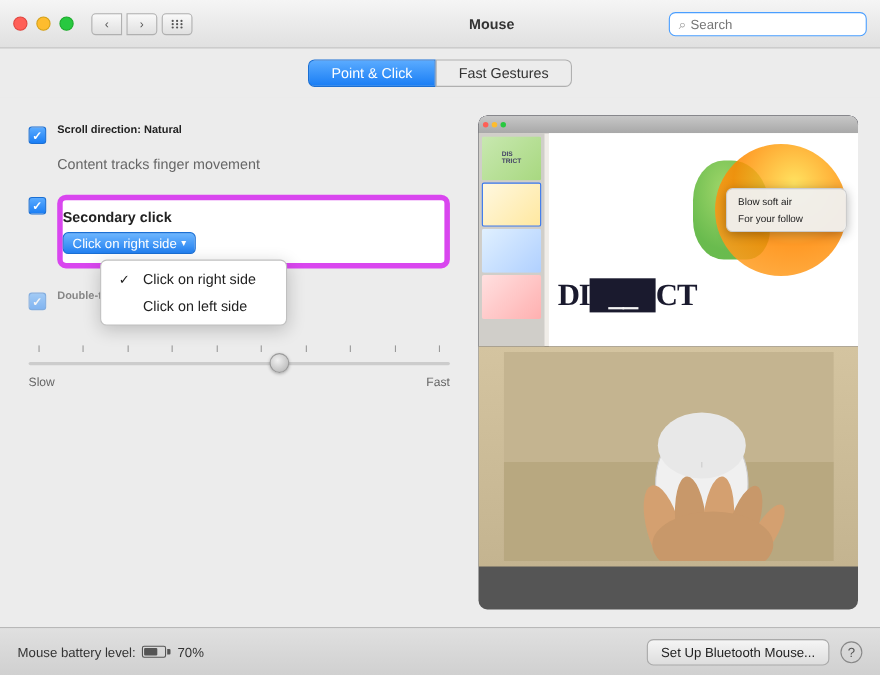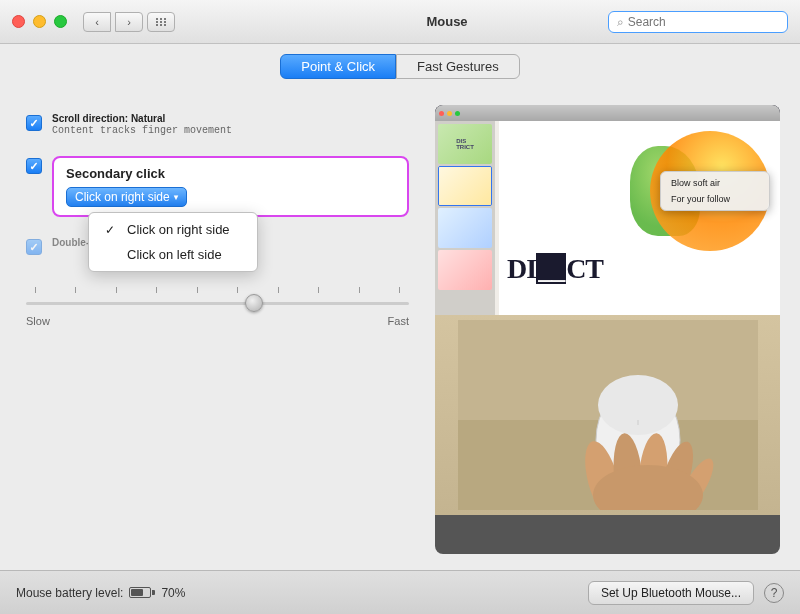--- a/index.html
+++ b/index.html
@@ -193,24 +193,23 @@
       font-size: 11px;
       font-weight: bold;
     }
 
     .option-text h3 {
       font-size: 10px;
       font-weight: 600;
       color: #222;
     }
     .option-text p {
-      font-size: 10px;
+      font-size: 13px;
       color: #666;
-      margin-top: 1px;
-      font-family: Liberation Mono, monospace;
+      margin-top: 18px;
     }
 
     .dropdown-btn {
       background: linear-gradient(180deg, #6db6ff, #2280f0);
       border: 1px solid #1a6fd4;
       border-radius: 5px;
       padding: 2px 8px;
       font-size: 12px;
       color: white;
       cursor: pointer;
@@ -573,21 +572,21 @@
         <p>Content tracks finger movement</p>
       </div>
     </div>
 
     <div style="display:flex; align-items:flex-start; gap:10px; padding: 6px 6px; position:relative;">
       <div class="checkbox-wrapper">
         <div class="checkbox">
           <span class="check">✓</span>
         </div>
       </div>
-      <div style="flex:1; background:white; border-radius:8px; border:2px solid #d946ef; padding:8px 12px; position:relative;">
+      <div style="flex:1; background:white; border-radius:8px; border:5px solid #d946ef; padding:8px 0; position:relative;">
         <div style="font-size:13px; font-weight:600; color:#222; margin-bottom:6px;">Secondary click</div>
         <button class="dropdown-btn">
           <span>Click on right side</span>
           <span class="dropdown-arrow">▾</span>
         </button>
 
         <div class="dropdown-menu">
           <div class="dropdown-item">
             <span class="check-mark">✓</span>
             <span>Click on right side</span>
@@ -670,21 +669,21 @@
               </div>
             </div>
           </div>
 
           <div class="main-slide">
 
             <div class="fruit-area2"></div>
             <div class="fruit-area"></div>
 
             <div style="position:absolute; bottom:30px; left:8px; font-size:28px; font-weight:900; color:#1a1a2e; letter-spacing:-1px; font-family:Georgia,serif;">
-              DI<span style="color:#f5f5f5;background:#1a1a2e;padding:0 2px;">__</span>CT
+              DI<span style="color:#f5f5f5;background:#1a1a2e;padding:0 17px;">__</span>CT
             </div>
 
             <div class="context-menu-overlay">
               <div class="context-item">Blow soft air</div>
               <div class="context-item">For your follow</div>
             </div>
           </div>
         </div>
       </div>
 

